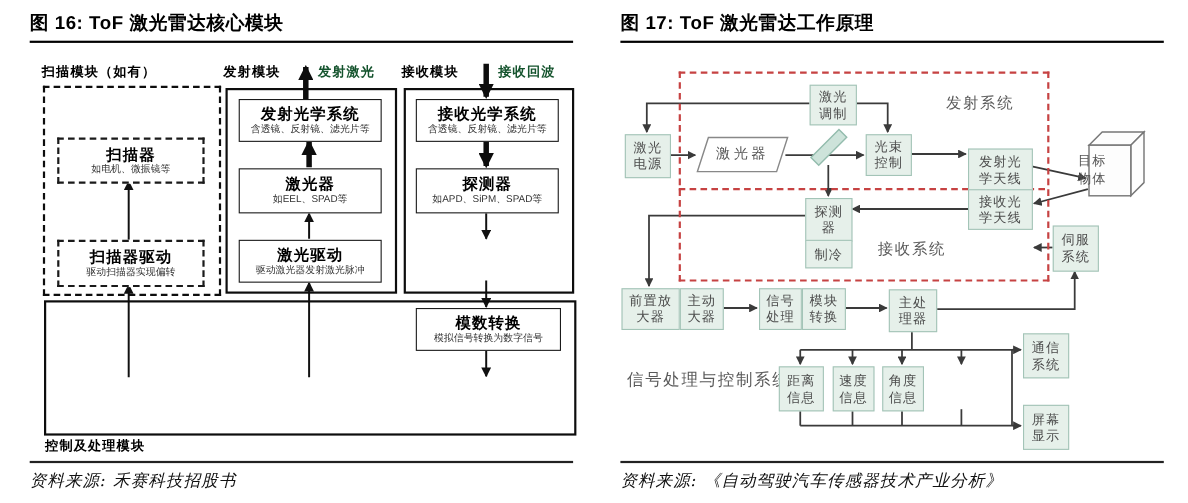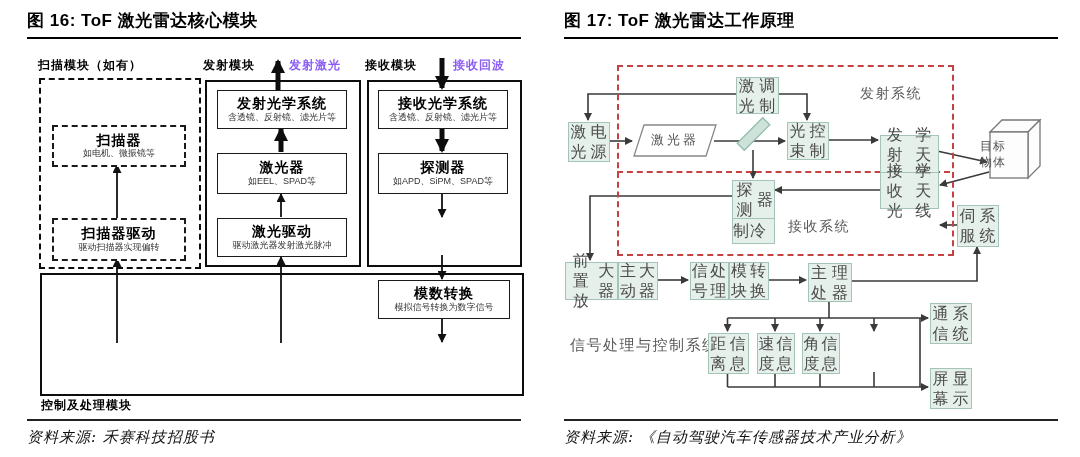--- a/index.html
+++ b/index.html
@@ -12,28 +12,28 @@
   
   #fig16{position:absolute;left:27px;top:55px;width:500px;height:358px;}
   .mod{position:absolute;border:2.5px solid #0d0d0d;}
   .dashmod{position:absolute;border:2.5px dashed #0d0d0d;}
   .b16{position:absolute;border:1.5px solid #1a1a1a;background:#fff;display:flex;flex-direction:column;
        justify-content:center;align-items:center;text-align:center;}
   .b16.dsh{border-style:dashed;border-width:2px;}
   .bt{font-size:14px;font-weight:bold;color:#000;line-height:1.05;letter-spacing:1px;}
   .bs{font-size:9px;color:#333;margin-top:2px;line-height:1.1;letter-spacing:0;}
   .mlabel{position:absolute;font-size:12px;font-weight:bold;color:#000;letter-spacing:1px;}
-  .alabel{position:absolute;font-size:12px;font-weight:600;color:#8b5cf6;letter-spacing:1px;}
+  .alabel{position:absolute;font-size:12px;font-weight:600;color:#14532d;letter-spacing:1px;}
   
   #fig17{position:absolute;left:540px;top:50px;width:540px;height:370px;}
   .redbox{position:absolute;border:2.5px dashed #c64242;}
   .redline{position:absolute;border-top:2.5px dashed #c64242;}
   .b17{position:absolute;background:#e6f0ea;border:1.5px solid #a3c4b7;color:#4c4c4c;
-       display:flex;flex-direction:row;align-items:center;
-       font-size:16px;line-height:1.25;text-align:center;letter-spacing:1px;}
+       display:flex;flex-direction:column;justify-content:center;align-items:center;
+       font-size:12px;line-height:1.25;text-align:center;letter-spacing:1px;}
   .syslabel{position:absolute;color:#5a5a5a;font-size:14px;letter-spacing:1.5px;}
   .freelabel{position:absolute;color:#555;display:flex;flex-direction:column;justify-content:center;
              align-items:center;font-size:12px;line-height:1.3;letter-spacing:1px;}
   svg{position:absolute;left:0;top:0;}
 </style>
 </head>
 <body>
 
 <div class="ftitle" style="left:27px;top:9px">图 16:  ToF 激光雷达核心模块</div>
 <div class="ftitle" style="left:564px;top:9px">图 17:  ToF 激光雷达工作原理</div>
@@ -158,21 +158,21 @@
       <polygon points="450,82 462,70 500,70 488,82"></polygon>
       <polygon points="488,82 500,70 500,116 488,128"></polygon>
       <rect x="450" y="82" width="38" height="46"></rect>
     </g>
   </svg>
 
   <div class="redbox" style="left:77px;top:15px;width:333px;height:187px"></div>
   <div class="redline" style="left:77px;top:121px;width:333px"></div>
 
   <div class="syslabel" style="left:320px;top:35px">发射系统</div>
-  <div class="syslabel" style="left:248px;top:168px">接收系统</div>
+  <div class="syslabel" style="left:258px;top:168px">接收系统</div>
   <div class="syslabel" style="left:30px;top:286px;font-size:15px">信号处理与控制系统</div>
 
   <div class="b17" style="left:28px;top:72px;width:40px;height:38px">
     <span>激光</span>
     <span>电源</span>
   </div>
   <div class="b17" style="left:196px;top:27px;width:41px;height:35px">
     <span>激光</span>
     <span>调制</span>
   </div>

